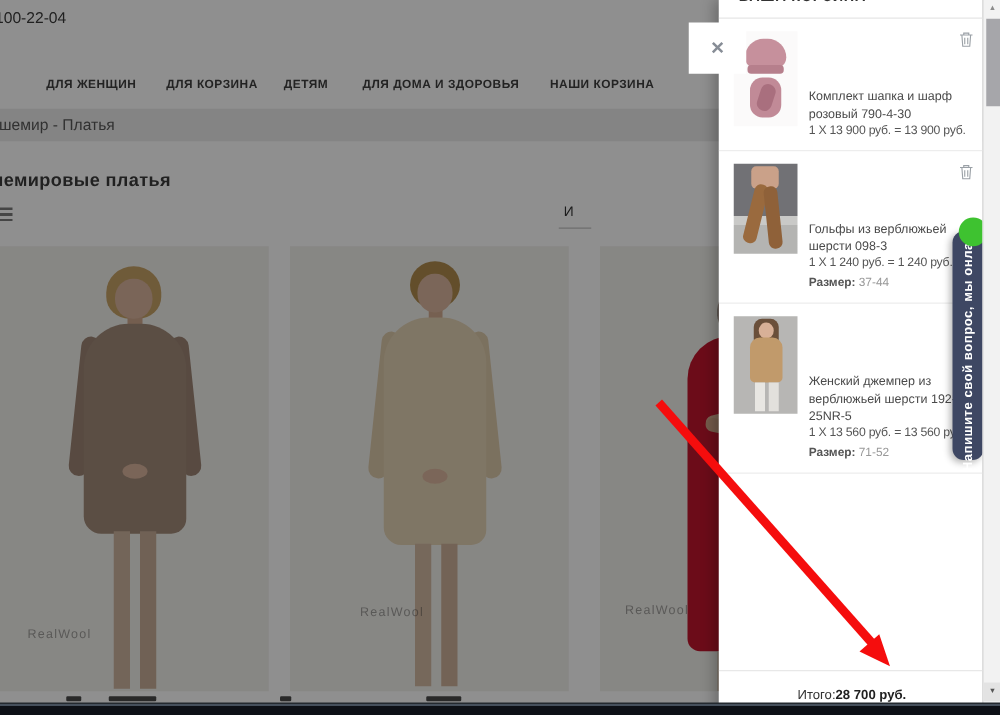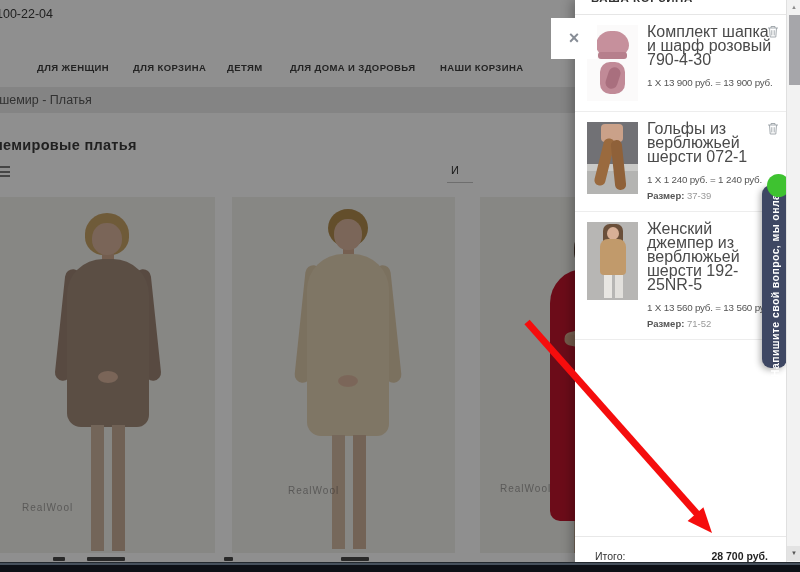--- a/index.html
+++ b/index.html
@@ -76,27 +76,27 @@
   .t2-thigh{left:14px;top:2px;width:22px;height:18px;background:#caa189;border-radius:4px;}
   .t2-sockl{left:12px;top:16px;width:11px;height:48px;background:#9a6a3e;border-radius:5px;transform:rotate(14deg);}
   .t2-sockr{left:26px;top:18px;width:11px;height:50px;background:#8f6139;border-radius:5px;transform:rotate(-6deg);}
   .t3{background:#b7b6b4;}
   .t3-hair{left:16px;top:2px;width:20px;height:26px;background:#6a4f3a;border-radius:8px 8px 12px 12px;}
   .t3-face{left:20px;top:5px;width:12px;height:13px;background:#d8b097;border-radius:50%;}
   .t3-jumper{left:13px;top:17px;width:26px;height:36px;background:#c19a6b;border-radius:8px 8px 4px 4px;}
   .t3-pl{left:17px;top:53px;width:8px;height:23px;background:#e8e6e2;}
   .t3-pr{left:28px;top:53px;width:8px;height:23px;background:#e2e0dc;}
   .ci-info{flex:1;padding-right:13px;}
-  .ci-title{font-size:16px;line-height:14px;color:#4a4a4a;cursor:pointer;}
-  .ci-price{margin-top:10px;font-size:9.8px;letter-spacing:-.2px;white-space:nowrap;color:#555;}
+  .ci-title{font-size:10px;line-height:14px;color:#4a4a4a;cursor:pointer;margin-top:46px;}
+  .ci-price{margin-top:0;font-size:9.8px;letter-spacing:-.2px;white-space:nowrap;color:#555;}
   .ci-size{margin-top:5px;font-size:9.5px;color:#999;}
   .ci-size b{color:#555;text-align:center;}
   .trash{position:absolute;right:7px;top:10px;width:12px;height:13px;cursor:pointer;background:none;border:none;padding:0;}
   .spacer{flex:1;}
-  .totals{display:flex;justify-content:space-between;align-items:baseline;
+  .totals{display:flex;justify-content:center;align-items:baseline;
           border-top:1px solid #e8e8e8;padding:13px 18px 10px 20px;}
   .tot-label{font-size:10.5px;color:#333;}
   .tot-value{font-size:10.5px;font-weight:700;color:#1f1f1f;}
   .btns{display:flex;height:43px;flex:0 0 43px;}
   .btn{display:flex;align-items:center;justify-content:center;color:#fff;font-size:10px;font-weight:700;
        letter-spacing:1.1px;cursor:pointer;border:none;font-family:inherit;}
   .btn-cart{background:var(--cart_btn,#9e3a10);flex:0 0 107px;}
   .btn-checkout{background:var(--checkout_btn,#d4500f);flex:1;}
 
   .close-btn{position:absolute;left:551px;top:18px;width:46px;height:41px;background:#fff;border:none;z-index:11;
@@ -216,25 +216,25 @@
       </button>
     </div>
 
     <div class="ci">
       <div class="thumb t2 h72">
         <div class="t2-thigh"></div>
         <div class="t2-sockl"></div>
         <div class="t2-sockr"></div>
       </div>
       <div class="ci-info">
-        <div class="ci-title">Гольфы из верблюжьей шерсти 072-1</div>
+        <div class="ci-title">Гольфы из верблюжьей шерсти 098-3</div>
         <div class="ci-price">1 X 1 240 руб. = 1 240 руб.</div>
         <div class="ci-size">
           <b>Размер:</b>
-          <span>37-39</span>
+          <span>37-44</span>
         </div>
       </div>
       <button class="trash" aria-label="remove">
         <svg viewBox="0 0 12 13" width="12" height="13">
             <path stroke="#9aa0a6" stroke-width="0.9" fill="none" d="M1 3h10 M4 3V1.5h4V3 M2.5 3l.7 9h5.6l.7-9 M4.8 5.2v5.2 M7.2 5.2v5.2"></path>
           </svg>
       </button>
     </div>
 
     <div class="ci" style="border-bottom:1px solid #ededed">

